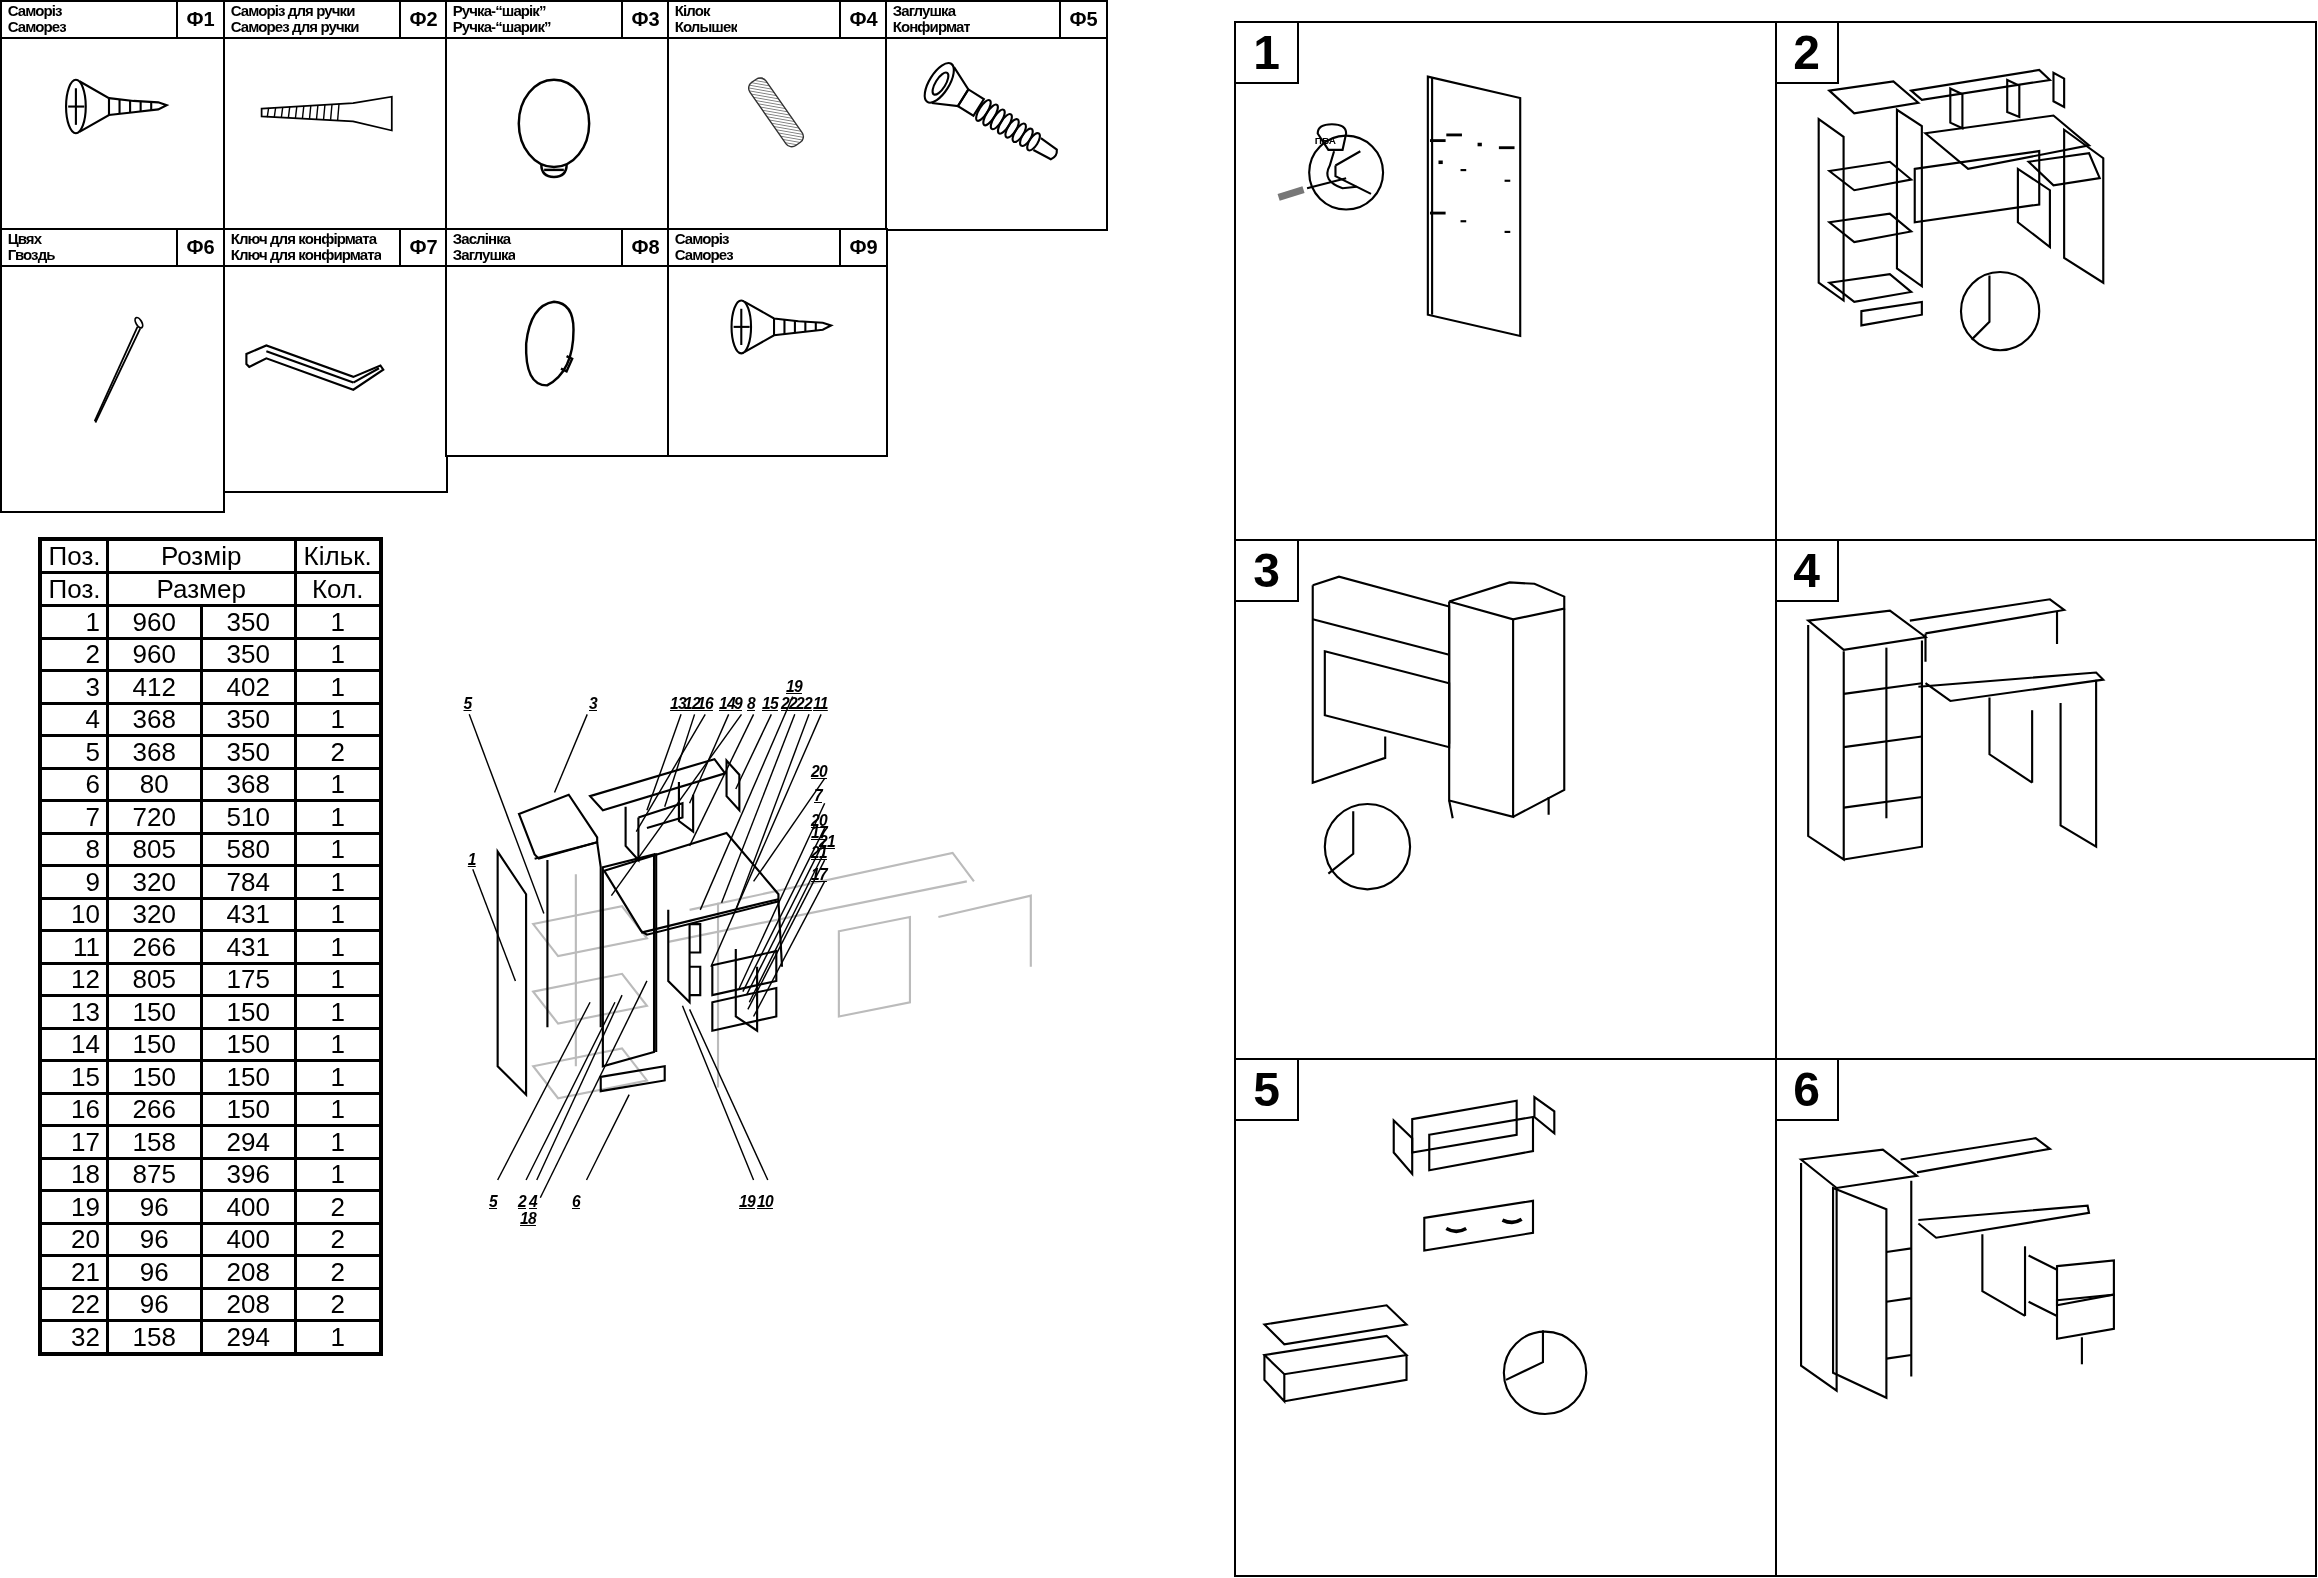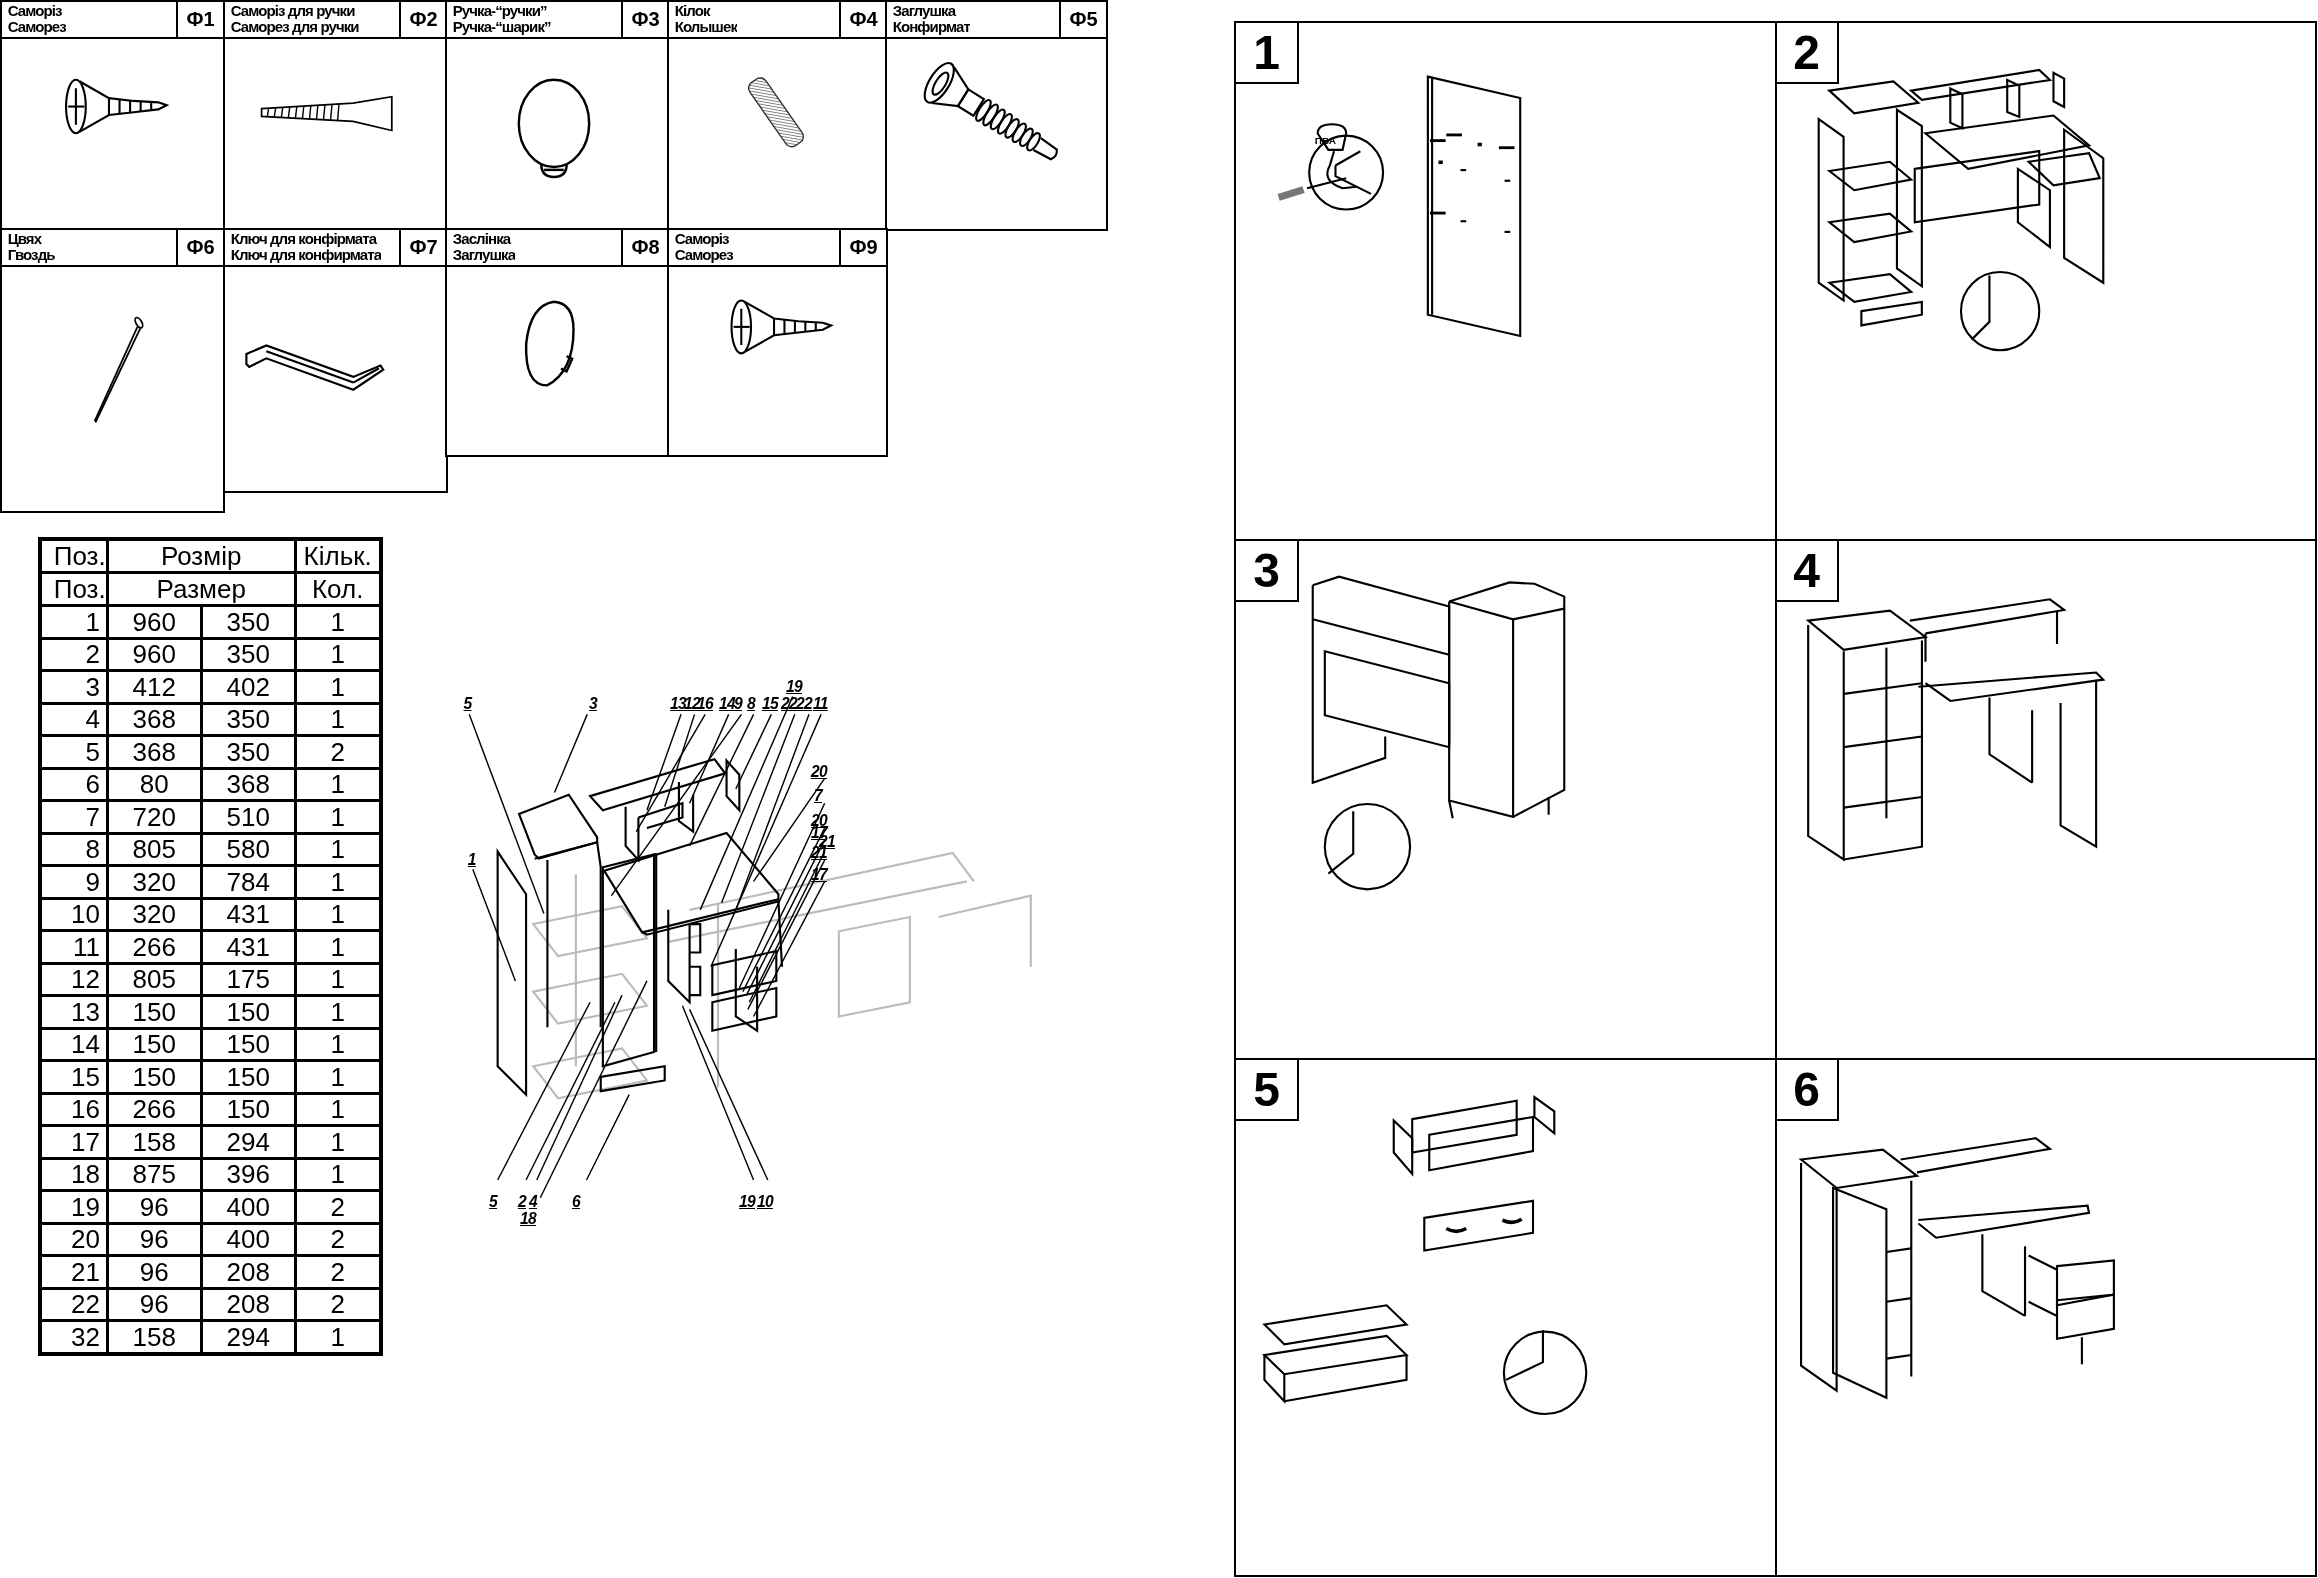--- a/index.html
+++ b/index.html
@@ -14,21 +14,21 @@
   .fit-pic svg { width: 100%; height: 100%; }
 
   
   table.parts { position: absolute; left: 38px; top: 537px; border-collapse: collapse; border: 4.3px solid #000; }
   table.parts td { border: 3.6px solid #000; font-size: 26px; text-align: center; padding: 0; line-height: 1; }
   table.parts tr.h td { height: 30px; }
   table.parts tr.d td { height: 29.5px; }
   table.parts td.pos { width: 58px; text-align: right; padding-right: 5.7px; }
   table.parts td.sz { width: 91px; }
   table.parts td.qty { width: 82px; }
-  table.parts td.poshead { text-align: right; padding-left: 1.4px; padding-right: 0; }
+  table.parts td.poshead { text-align: center; padding-left: 1.4px; padding-right: 0; }
 
   
   .explode { position: absolute; left: 455px; top: 668px; width: 654px; height: 569px; }
   .callout { position: absolute; font-style: italic; font-weight: bold; font-size: 15.6px; text-decoration: underline; letter-spacing: -0.7px; }
 
   
   .steps { position: absolute; left: 1234px; top: 21.3px; width: 1083px; height: 1556px; box-sizing: border-box; border: 2.8px solid #000; }
   .step { position: absolute; box-sizing: border-box; }
   .step-num { position: absolute; left: 0; top: 0; width: 63px; height: 61px; border-right: 2.8px solid #000; border-bottom: 2.8px solid #000; box-sizing: border-box; font-weight: bold; font-size: 48px; display: flex; align-items: center; justify-content: center; }
   .step svg { position: absolute; left: 0; top: 0; width: 100%; height: 100%; }
@@ -88,21 +88,21 @@
               <line x1="150" y1="93" x2="148" y2="115"></line>
               <line x1="160" y1="92" x2="158" y2="116"></line>
             </g>
           </g>
         </svg>
     </div>
   </div>
   <div class="fit-cell" style="left:445px;top:0;width:225px;height:231px;">
     <div class="fit-head">
         <div class="fit-name">
-          <div>Ручка-“ручки”</div>
+          <div>Ручка-“шарік”</div>
           <div>Ручка-“шарик”</div>
         </div>
         <div class="fit-code">Ф3</div>
       </div>
     <div class="fit-pic">
       <svg viewBox="0 0 310 270">
           <g fill="none" stroke="#000" stroke-width="3.5">
             <ellipse cx="150" cy="120" rx="50" ry="62"></ellipse>
             <path d="M132 178 Q132 196 150 196 Q168 196 168 178"></path>
             <path d="M136 186 L164 186"></path>

